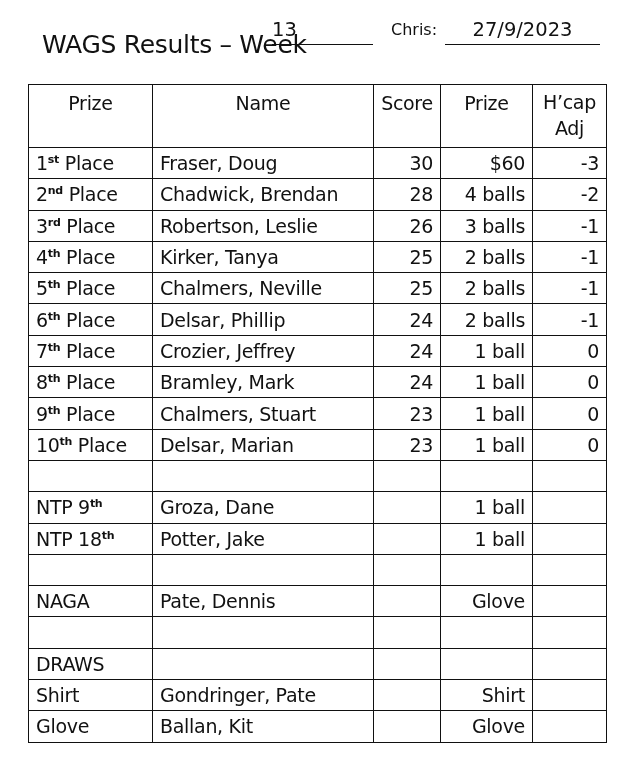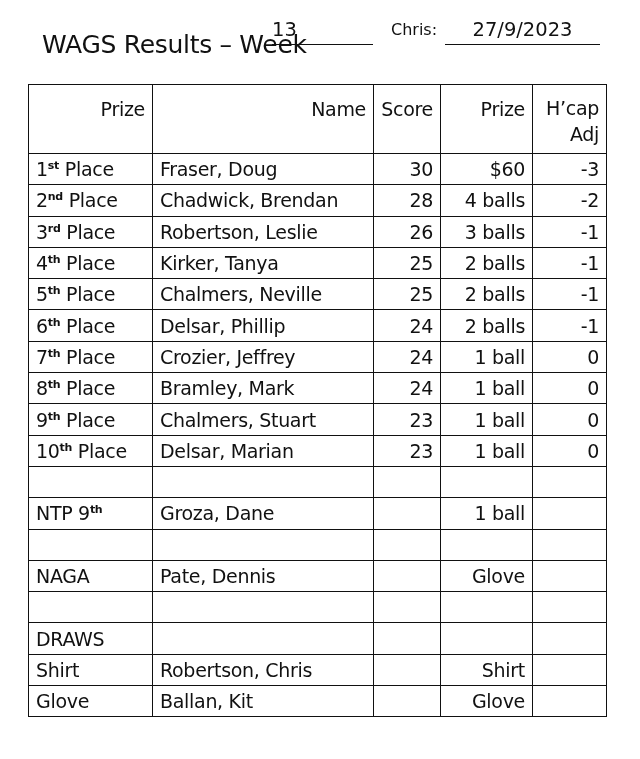--- a/index.html
+++ b/index.html
@@ -10,21 +10,21 @@
   .week-field { position: absolute; left: 272px; top: 4px; width: 101px; height: 26px;
                 border-bottom: 1px solid #111; text-align: left; font-size: 19.5px; }
   .date-label { position: absolute; left: 391px; top: 6px; font-size: 16px; }
   .date-field { position: absolute; left: 445px; top: 4px; width: 155px; height: 26px;
                 border-bottom: 1px solid #111; text-align: center; font-size: 19.5px; }
   table.results { position: absolute; left: 28px; top: 84px; border-collapse: collapse;
                   table-layout: fixed; width: 578px; }
   table.results td, table.results th { border: 1.3px solid #111; padding: 0 7px; font-size: 19px;
                   font-weight: normal; height: 30.3px; line-height: 30px; white-space: nowrap;
                   overflow: hidden; vertical-align: middle; letter-spacing: -0.3px; }
-  table.results thead th { height: 58px; vertical-align: top; line-height: 28px; text-align: right; padding-top: 10px; }
+  table.results thead th { height: 58px; vertical-align: top; line-height: 28px; text-align: center; padding-top: 4px; }
   .c-prize { width: 124px; }
   .c-name { width: 221px; }
   .c-score { width: 67px; }
   .c-prize2 { width: 92px; }
   .c-hcap { width: 74px; }
   td.center { text-align: right; }
   td.bold { font-weight: bold; }
   sup { font-size: 11px; vertical-align: 7px; line-height: 0; font-weight: bold; }
   .hcap-head { line-height: 26px; }
 </style>
@@ -137,20 +137,27 @@
         <td class="center"></td>
       </tr>
       <tr>
         <td><span>NTP 9</span><sup>th</sup><span style="white-space: pre;"></span></td>
         <td>Groza, Dane</td>
         <td class="center"></td>
         <td class="center">1 ball</td>
         <td class="center"></td>
       </tr>
       <tr>
+        <td><span>NTP 18</span><sup>th</sup><span style="white-space: pre;"></span></td>
+        <td>Potter, Jake</td>
+        <td class="center"></td>
+        <td class="center">1 ball</td>
+        <td class="center"></td>
+      </tr>
+      <tr>
         <td><span></span><sup></sup><span style="white-space: pre;"></span></td>
         <td></td>
         <td class="center"></td>
         <td class="center"></td>
         <td class="center"></td>
       </tr>
       <tr>
         <td><span>NAGA</span><sup></sup><span style="white-space: pre;"></span></td>
         <td>Pate, Dennis</td>
         <td class="center"></td>
@@ -166,21 +173,21 @@
       </tr>
       <tr>
         <td class="bold"><span>DRAWS</span><sup></sup><span style="white-space: pre;"></span></td>
         <td></td>
         <td class="center"></td>
         <td class="center"></td>
         <td class="center"></td>
       </tr>
       <tr>
         <td><span>Shirt</span><sup></sup><span style="white-space: pre;"></span></td>
-        <td>Robertson, Chris</td>
+        <td>Gondringer, Pate</td>
         <td class="center"></td>
         <td class="center">Shirt</td>
         <td class="center"></td>
       </tr>
       <tr>
         <td><span>Glove</span><sup></sup><span style="white-space: pre;"></span></td>
         <td>Ballan, Kit</td>
         <td class="center"></td>
         <td class="center">Glove</td>
         <td class="center"></td>

